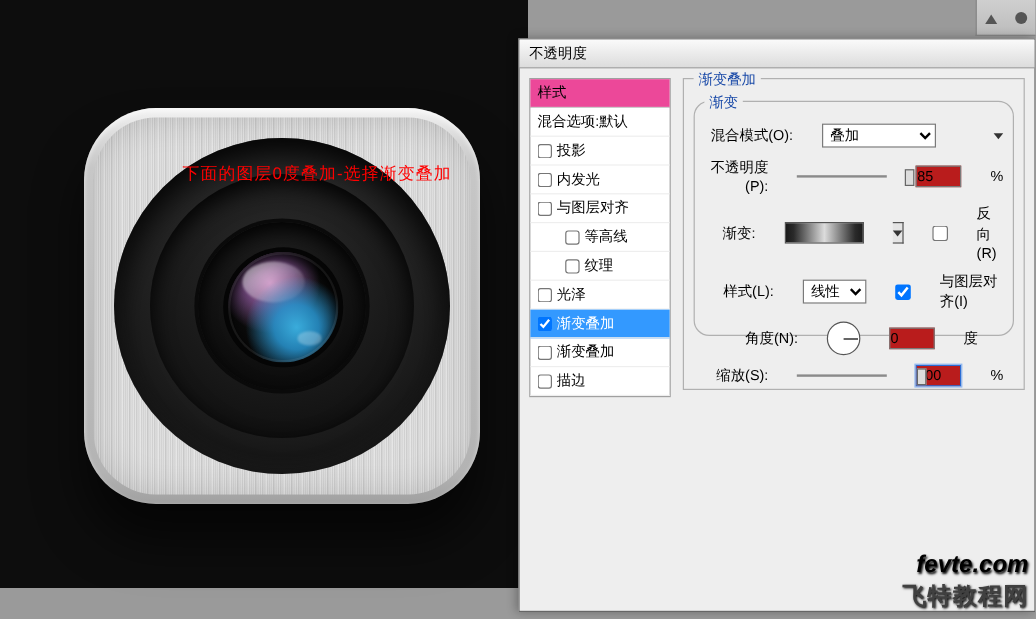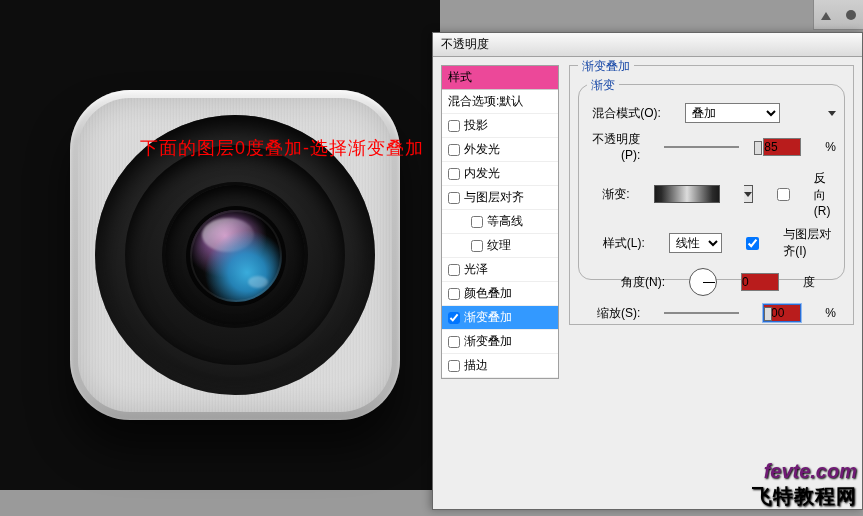--- a/index.html
+++ b/index.html
@@ -27,21 +27,21 @@
   background:
     radial-gradient(circle at 62% 68%, rgba(60,180,230,.95) 0%, rgba(40,150,210,.85) 22%, rgba(20,80,140,0) 50%),
     radial-gradient(circle at 38% 28%, rgba(220,140,210,.85) 0%, rgba(180,110,200,.55) 24%, rgba(120,70,160,0) 48%),
     radial-gradient(circle at 50% 50%, #1b1b1b 0%, #050505 75%);
   box-shadow: inset 0 0 0 2px rgba(255,255,255,.08), inset 0 6px 10px rgba(0,0,0,.8), 0 0 0 4px #050505; }
 .lens::before { content:""; position:absolute; left:12px; top:8px; width:52px; height:34px; border-radius:50%;
   background: linear-gradient(135deg,rgba(255,255,255,.55),rgba(255,255,255,0)); filter: blur(1px); }
 .lens::after { content:""; position:absolute; right:14px; bottom:14px; width:20px; height:12px; border-radius:50%;
   background: rgba(255,255,255,.25); filter: blur(1px); }
 
-.annot { position:absolute; left:140px; top:136px; color:#ff0000; font-size:18px; letter-spacing:1px; white-space:nowrap; }
+.annot { position:absolute; left:152px; top:136px; color:#ff0000; font-size:14px; letter-spacing:1px; white-space:nowrap; }
 
 
 .dlg { position:absolute; left:432px; top:32px; width:431px; height:478px; background:#eeeeee;
   border:1px solid #666; box-shadow: -2px 0 8px rgba(0,0,0,.3); }
 .titlebar { height:24px; background: linear-gradient(#fafafa,#dcdcdc); border-bottom:1px solid #a0a0a0;
   display:flex; align-items:center; padding:0 8px; font-size:12px; color:#000; }
 
 .left-col { position:absolute; left:8px; top:32px; width:118px; border:1px solid #a0a0a0; background:#fff; }
 .left-head { background:#ec4899; padding:3px 6px; border-bottom:1px solid #ccc; }
 .left-row { padding:3px 6px; border-bottom:1px solid #eee; display:flex; align-items:center; gap:4px; color:#000; cursor:pointer; }
@@ -68,22 +68,22 @@
 
 .grad-preview { width:120px; height:18px; border:1px solid #555;
   background: linear-gradient(90deg,#1a1a1a 0%,#2a2a2a 10%,#dcdcdc 50%,#2a2a2a 90%,#1a1a1a 100%); display:inline-block; }
 .dd { width:14px; height:18px; border:1px solid #555; border-left:none; background:#e4e4e4; display:inline-flex; align-items:center; justify-content:center; }
 .tri { width:0; height:0; border-left:4px solid transparent; border-right:4px solid transparent; border-top:5px solid #333; }
 
 .angle-circle { width:28px; height:28px; border:1px solid #555; border-radius:50%; position:relative; background:#fff; }
 .angle-circle::after { content:""; position:absolute; left:50%; top:50%; width:12px; height:1px; background:#000; transform-origin:left center; transform:rotate(0deg); }
 
 .watermark { position:absolute; right:6px; bottom:6px; text-align:right; }
-.watermark .t1 { color:#701a75; font-weight:bold; font-size:20px; text-shadow:1px 1px 2px #000; font-style:italic; }
-.watermark .t2 { color:#000000; font-weight:bold; font-size:20px; text-shadow:1px 1px 2px #000; letter-spacing:1px; }
+.watermark .t1 { color:#000000; font-weight:bold; font-size:20px; text-shadow:1px 1px 2px #000; font-style:italic; }
+.watermark .t2 { color:#404040; font-weight:bold; font-size:20px; text-shadow:1px 1px 2px #000; letter-spacing:1px; }
 
 
 .toolhint { position:absolute; right:0; top:0; width:50px; height:30px; background:linear-gradient(#cfcfcf,#bcbcbc); border-left:1px solid #888; border-bottom:1px solid #888; display:flex; align-items:center; justify-content:space-around; }
 .toolhint span { width:10px; height:10px; display:block; }
 .dot { border-radius:50%; background:#555; }
 .tri2 { width:0;height:0;border-left:5px solid transparent;border-right:5px solid transparent;border-bottom:8px solid #555; }
 </style>
 </head>
 <body>
 
@@ -112,45 +112,37 @@
   <div class="left-col">
     <div class="left-head">样式</div>
     <div class="left-row">混合选项:默认</div>
     <div id="style-items">
         <div class="left-row">
           <input type="checkbox" style="">
           <span>投影</span>
         </div>
         <div class="left-row">
           <input type="checkbox" style="">
-          <span>外发光</span>
-        </div>
-        <div class="left-row">
-          <input type="checkbox" style="">
           <span>内发光</span>
         </div>
         <div class="left-row">
           <input type="checkbox" style="">
           <span>与图层对齐</span>
         </div>
         <div class="left-row indent">
           <input type="checkbox" style="">
           <span>等高线</span>
         </div>
         <div class="left-row indent">
           <input type="checkbox" style="">
           <span>纹理</span>
         </div>
         <div class="left-row">
           <input type="checkbox" style="">
           <span>光泽</span>
-        </div>
-        <div class="left-row">
-          <input type="checkbox" style="">
-          <span>颜色叠加</span>
         </div>
         <div class="left-row sel">
           <input type="checkbox" checked="" style="">
           <span>渐变叠加</span>
         </div>
         <div class="left-row">
           <input type="checkbox" style="">
           <span>渐变叠加</span>
         </div>
         <div class="left-row">

